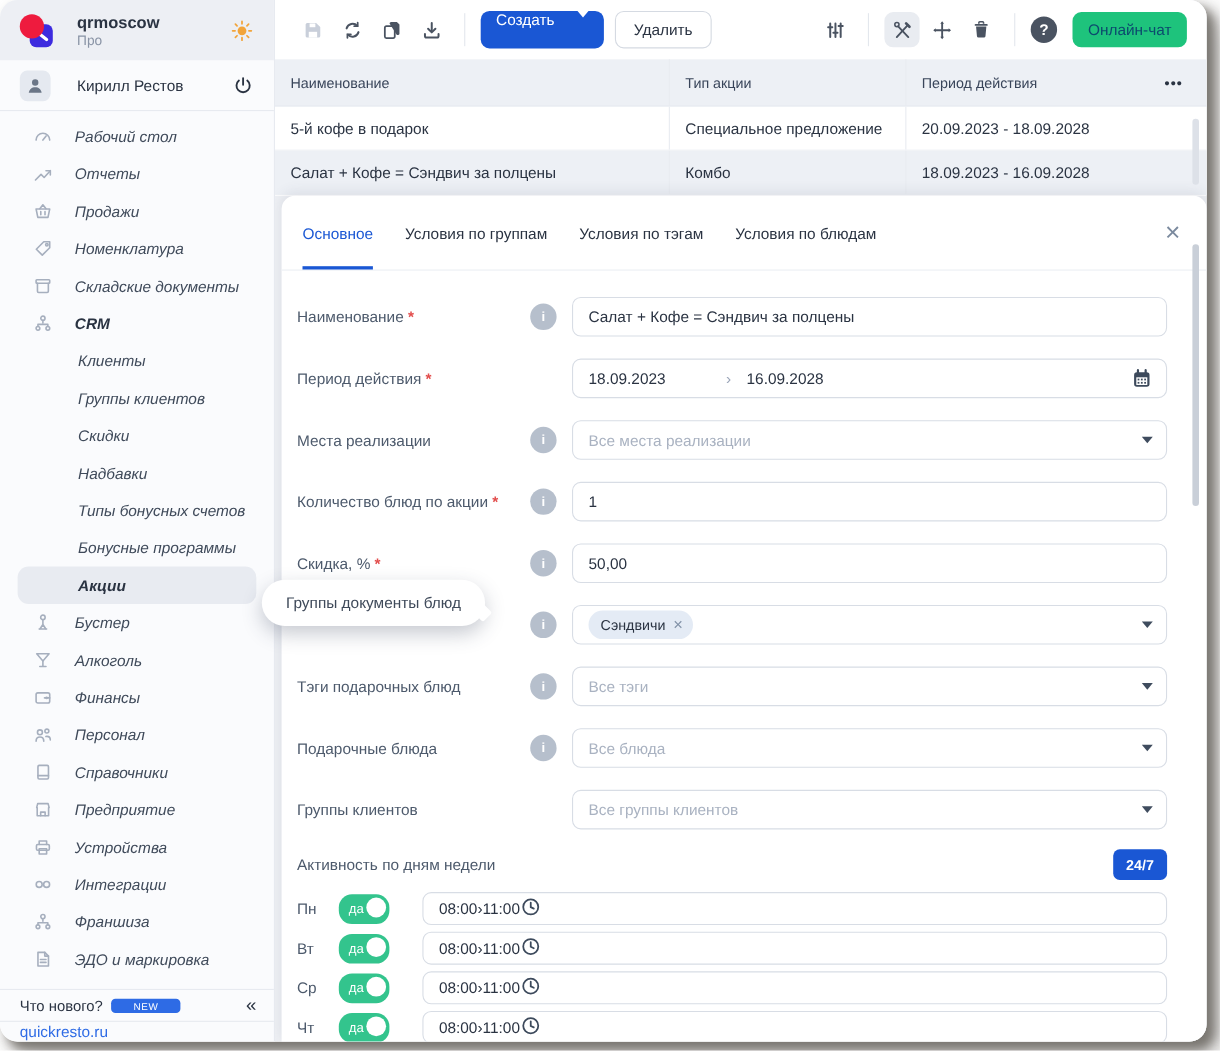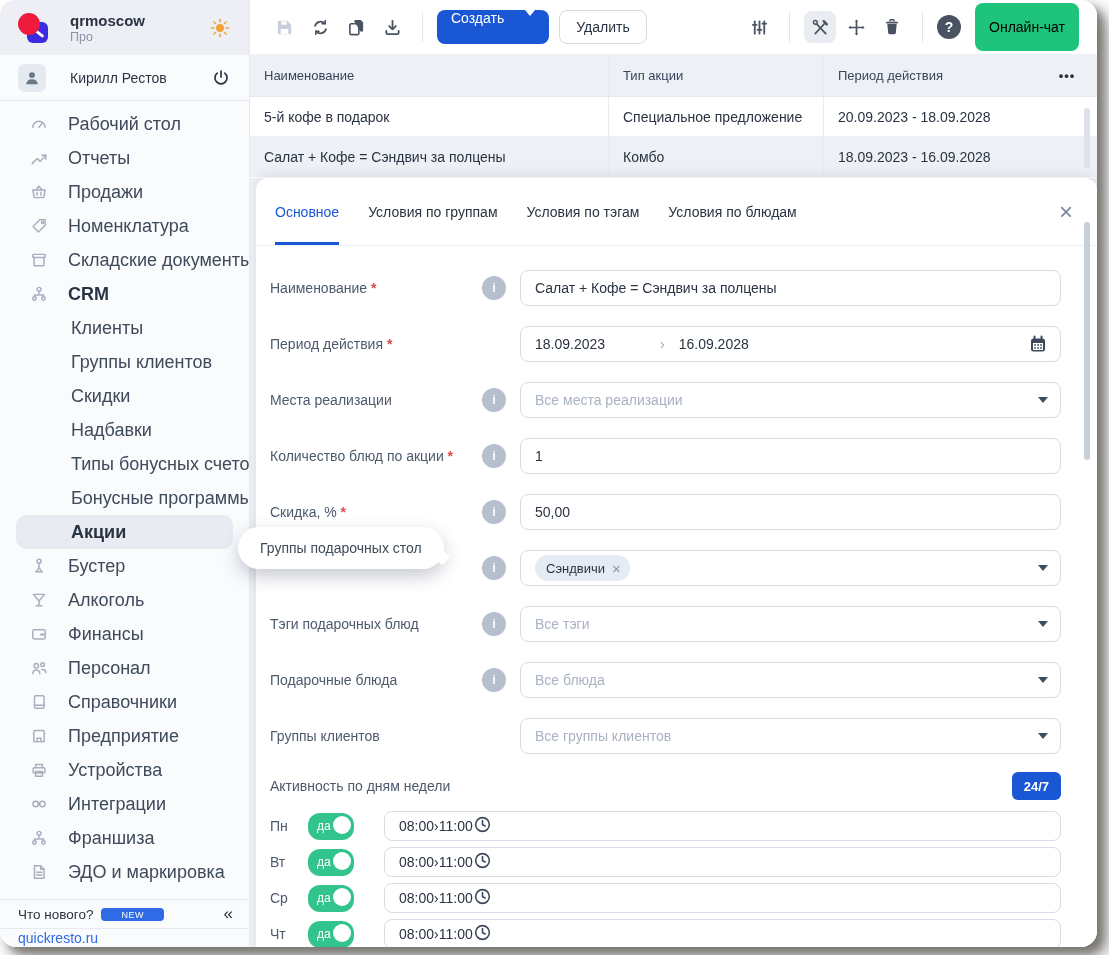--- a/index.html
+++ b/index.html
@@ -26,21 +26,21 @@
 
   .userrow { height:46px; display:flex; align-items:center; padding:0 18px; border-bottom:1px solid #e7eaf0; background:#fafbfd; }
   .avatar { width:28px; height:28px; border-radius:7px; background:#e5e9f0; display:flex; align-items:center; justify-content:center; }
   .uname { margin-left:24px; flex:1; font-size:14px; color:#2a3342; }
   .power svg { display:block; }
 
   nav { flex:1; padding-top:6px; overflow:hidden; }
   .nitem { height:34px; display:flex; align-items:center; padding-left:29px; cursor:pointer; }
   .nicon { width:20px; height:20px; flex:0 0 20px; margin-right:19px; display:flex; align-items:center; justify-content:center; }
   .nicon svg { stroke:#a6afbe; fill:none; stroke-width:1.3; stroke-linecap:round; stroke-linejoin:round; }
-  .nlabel { font-size:18px; color:#3f4a5a; white-space:nowrap; }
+  .nlabel { font-size:14px; color:#3f4a5a; white-space:nowrap;font-style:italic; }
   .nitem.strong .nlabel { font-weight:bold; color:#2a3342; }
   .nitem.sub { padding-left:71px; }
   .nitem.selected { background:#e8ebf1; border-radius:10px; margin:0 16px; padding-left:55px; }
   .nitem.selected .nlabel { font-weight:bold; color:#2a3342; }
 
   .side-footer { border-top:1px solid #e7eaf0; }
   .whatsnew { height:28px; display:flex; align-items:center; padding:0 16px 0 18px; }
   .wn-label { font-size:13.5px; color:#2a3342; }
   .badge-new { margin-left:8px; background:#2e6be5; color:#fff; font-size:9px; font-weight:normal; letter-spacing:.5px; padding:2px 20px 1px; border-radius:4px; }
   .collapse { margin-left:auto; font-size:17px; color:#2a3342; cursor:pointer; }
@@ -52,21 +52,21 @@
   .toolbar { height:54px; background:#fff; display:flex; align-items:center; padding:0 18px; flex:0 0 54px; }
   .tbtn { width:32px; height:32px; display:flex; align-items:center; justify-content:center; border-radius:8px; cursor:pointer; }
   .tbtn + .tbtn { margin-left:4px; }
   .tb-div { width:1px; height:30px; background:#e3e7ed; margin:0 14px; }
   .btn-create { height:34px; background:#1a57d4; color:#fff; border:none; border-radius:8px; font-size:14px; font-family:inherit; padding:0 14px; display:flex; align-items:flex-start; cursor:pointer;gap:12px; }
   .btn-create .caret { width:0; height:0; border-left:5px solid transparent; border-right:5px solid transparent; border-top:6px solid #fff; margin-left:9px; }
   .btn-delete { height:34px; margin-left:10px; background:#fff; border:1px solid #d5dae2; border-radius:8px; font-size:14px; font-family:inherit; color:#2a3342; padding:0 16px; cursor:pointer; }
   .t-right { margin-left:auto; display:flex; align-items:center; }
   .tbtn.hl { background:#e9ecf1; }
   .help { width:24px; height:24px; border-radius:50%; background:#4a5361; color:#fff; font-size:14px; font-weight:bold; display:flex; align-items:center; justify-content:center; cursor:pointer; }
-  .btn-chat { height:48px; margin-left:14px; background:#1ec37c; border:none; border-radius:8px; color:#000000; font-size:14px; font-family:inherit; padding:0 14px; cursor:pointer; }
+  .btn-chat { height:32px; margin-left:14px; background:#1ec37c; border:none; border-radius:8px; color:#0c4a6e; font-size:14px; font-family:inherit; padding:0 14px; cursor:pointer; }
 
   
   .grid { background:#fff; flex:0 0 124px; }
   .grow { display:flex; height:40px; align-items:center; font-size:14px; color:#2a3342; border-bottom:1px solid #edf0f4; background:#fff; }
   .grow.head { height:43px; background:#edf0f5; font-size:13px; color:#39455a; border-bottom:1px solid #e3e7ee; }
   .grow.sel { background:#edf0f5; }
   .gc { padding:0 14px; overflow:hidden; white-space:nowrap; height:100%; display:flex; align-items:center; }
   .gc1 { width:359px; border-right:1px solid #e8ebf1; }
   .gc2 { width:215px; border-right:1px solid #e8ebf1; }
   .gc3 { flex:1; }
@@ -632,15 +632,15 @@
           </div>
         </div>
 
       </div>
     </div>
 
     <div class="sthumb st-table"></div>
     <div class="sthumb st-panel"></div>
   </main>
 
-  <div class="bubble">Группы подарочных стол</div>
+  <div class="bubble">Группы документы блюд</div>
 
 </div>
 
 </body></html>

